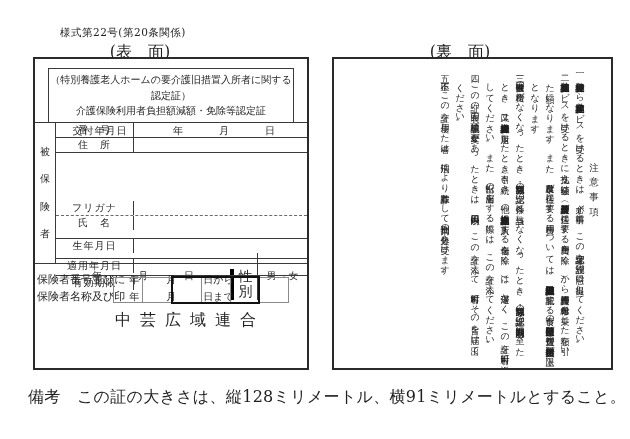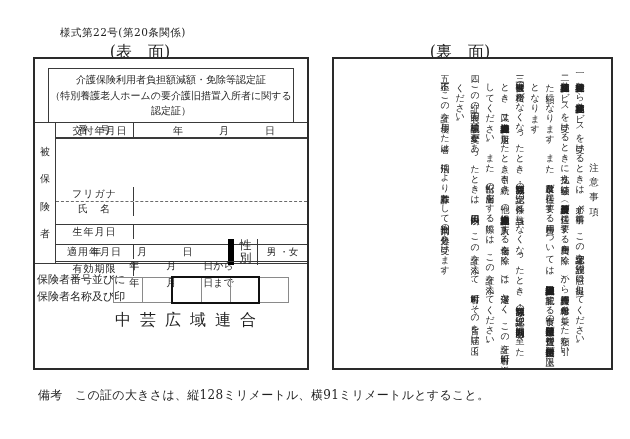--- a/index.html
+++ b/index.html
@@ -34,21 +34,21 @@
   }
   .rows-col{flex:1;display:flex;flex-direction:column;}
   .t-row{display:flex;align-items:center;border-bottom:1px solid #3a3a3a;box-sizing:border-box;flex-direction:column;}
   .t-row:last-child{border-bottom:none;}
   .t-row.dashed{border-bottom:1px dashed #6a6a6a;}
   .t-label{width:77px;border-right:1px solid #3a3a3a;align-self:stretch;display:flex;align-items:center;justify-content:center;letter-spacing:1px;}
   .t-value{flex:1;align-self:stretch;display:flex;align-items:center;}
   .r-number{height:18px;}  .r-address{height:30px;}  .r-furigana{height:16px;margin-top:48px;}
   .r-name{height:23px;gap:32px;}    .r-birth{height:20px;}    .r-apply{height:17px;}  .r-valid{flex:1;}
   .birth-date{flex:1;display:flex;justify-content:space-evenly;align-items:center;}
-  .sex-label{width:23px;border-left:6px solid #000000;align-self:stretch;display:flex;align-items:center;justify-content:center;font-size:12px;line-height:1.1;text-align:center;}
+  .sex-label{width:23px;border-left:4px solid #000000;align-self:stretch;display:flex;align-items:center;justify-content:center;font-size:14px;line-height:1.1;text-align:center;margin-top:16px;}
   .sex-value{width:49px;border-left:1px solid #3a3a3a;align-self:stretch;display:flex;align-items:center;justify-content:center;font-size:9.5px;}
   .date-center{flex:1;display:flex;justify-content:center;gap:27px;align-items:center;}
 
   .row-reduction{display:flex;height:43px;border-bottom:1px solid #3a3a3a;box-sizing:border-box;}
   .red-label{width:99px;border-right:1px solid #3a3a3a;display:flex;flex-direction:column;justify-content:center;align-items:center;font-size:9.5px;line-height:1.45;}
   .red-value{flex:1;display:flex;align-items:center;padding-left:6px;font-size:10px;}
   .red-value .rate-num{margin-left:38px;}
 
   .row-insurer{position:relative;height:63px;}
   .ins-label{position:absolute;left:2px;top:8px;width:92px;font-size:11px;line-height:1.5;}
@@ -62,33 +62,33 @@
   
   .notes{
     position:absolute;inset:0;padding:9px 9px;box-sizing:border-box;
     writing-mode:vertical-rl;font-size:9px;line-height:15px;
     text-align:start;overflow:hidden;
   }
   .b-heading{letter-spacing:1.6em;padding-top:86px;font-size:9.5px;}
   .b-item{text-indent:-1em;padding-top:1em;margin:0;}
   .item-num{margin-inline-end:.85em;}
 
-  .remark{position:absolute;left:28px;top:387px;font-size:12px;letter-spacing:.3px;margin-left:10px;}
+  .remark{position:absolute;left:28px;top:387px;font-size:16px;letter-spacing:.3px;}
 </style>
 </head>
 <body>
 
 <div class="form-number">様式第22号(第20条関係)</div>
 <div class="caption front">(表　面)</div>
 <div class="caption back">(裏　面)</div>
 
 <div class="panel front">
   <div class="title-box">
+    <div>（特別養護老人ホームの要介護旧措置入所者に関する認定証）</div>
     <div>介護保険利用者負担額減額・免除等認定証</div>
-    <div>（特別養護老人ホームの要介護旧措置入所者に関する認定証）</div>
   </div>
 
   <div class="issue-row">
     <span class="i-label">交付年月日</span>
     <span class="i-vals">
       <span>年</span>
       <span>月</span>
       <span>日</span>
     </span>
   </div>
@@ -100,20 +100,21 @@
         <span>保</span>
         <span>険</span>
         <span>者</span>
       </div>
       <div class="rows-col">
         <div class="t-row r-number">
           <span class="t-label">番　号</span>
           <span class="t-value"></span>
         </div>
         <div class="t-row r-address">
+          <span class="t-label">住　所</span>
           <span class="t-value"></span>
         </div>
         <div class="t-row r-furigana dashed">
           <span class="t-label" style="border-right:1px solid #3a3a3a;">フリガナ</span>
           <span class="t-value"></span>
         </div>
         <div class="t-row r-name">
           <span class="t-label">氏　名</span>
           <span class="t-value"></span>
         </div>

